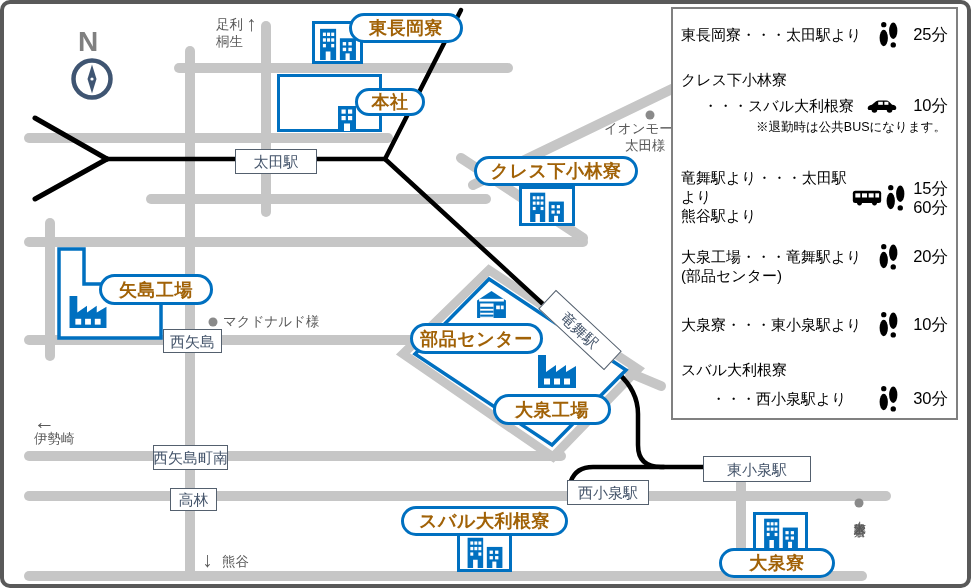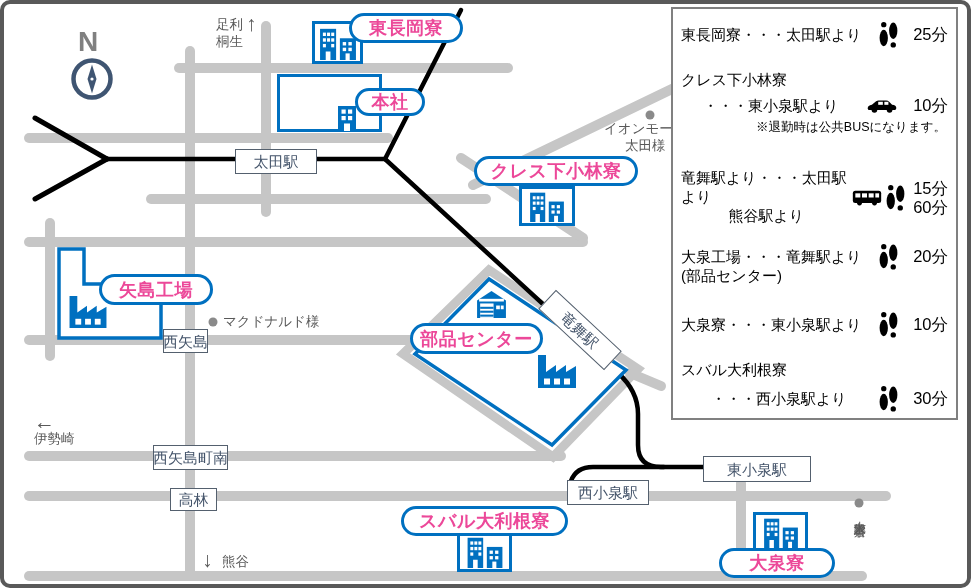--- a/index.html
+++ b/index.html
@@ -4,21 +4,21 @@
 <style>
   html,body{margin:0;padding:0;background:#fff;}
   .frame{position:relative;width:971px;height:588px;box-sizing:border-box;
          background:#ffffff;border:4px solid #595959;border-radius:10px;overflow:hidden;
          font-family:"Liberation Sans",sans-serif;}
   .abs{position:absolute;}
   svg.lines{position:absolute;left:0;top:0;width:963px;height:580px;}
   
   .pill{position:absolute;display:flex;align-items:center;justify-content:center;
         background:#fff;border:3px solid #0070c0;border-radius:18px;
-        color:#ec4899;font-weight:bold;font-size:18px;letter-spacing:.5px;line-height:1;
+        color:#a16207;font-weight:bold;font-size:18px;letter-spacing:.5px;line-height:1;
         box-sizing:border-box;white-space:nowrap;z-index:6;}
   
   .station{position:absolute;display:flex;align-items:center;justify-content:center;
         background:#fff;border:1.5px solid #54606e;color:#44546a;font-size:15px;line-height:1;
         box-sizing:border-box;white-space:nowrap;z-index:5;}
   
   .iconbox{position:absolute;display:flex;align-items:center;justify-content:center;
         background:#fff;border:3px solid #0070c0;box-sizing:border-box;z-index:4;}
   .graytext{position:absolute;color:#595959;font-size:13.5px;line-height:1.25;z-index:3;white-space:nowrap;}
   .arrow{position:absolute;color:#595959;font-size:21px;line-height:1;z-index:3;}
@@ -183,21 +183,21 @@
     <div>イオンモール</div>
     <div>太田様</div>
   </div>
   <div class="graytext" style="left:219px;top:310px">マクドナルド様</div>
   <div class="graytext vtext" style="left:847px;top:507px;font-size:12.5px">大泉警察署</div>
 
   <div class="station" style="left:231px;top:145px;width:82px;height:25px">太田駅</div>
   <div class="station" style="left:531px;top:313px;width:90px;height:26px;transform:rotate(43deg)">竜舞駅</div>
   <div class="station" style="left:563px;top:476px;width:82px;height:25px">西小泉駅</div>
   <div class="station" style="left:699px;top:452px;width:108px;height:26px">東小泉駅</div>
-  <div class="station" style="left:159px;top:325px;width:45px;height:24px">西矢島</div>
+  <div class="station" style="left:159px;top:325px;width:59px;height:24px">西矢島</div>
   <div class="station" style="left:149px;top:441px;width:75px;height:25px">西矢島町南</div>
   <div class="station" style="left:166px;top:484px;width:47px;height:23px">高林</div>
 
   <div class="iconbox" style="left:308px;top:17px;width:51px;height:43px">
     <svg width="42" height="34" viewBox="0 0 44 36" style="color:#0070c0">
         <use href="#sym-buildings"></use>
       </svg>
   </div>
   <div class="iconbox" style="left:273px;top:70px;width:105px;height:58px">
     <svg class="abs" style="left:57px;top:28px" width="20" height="26" viewBox="0 0 20 26" color="#0070c0">
@@ -227,52 +227,53 @@
     </svg>
   <svg class="abs" style="left:471px;top:286px;z-index:4" width="33" height="29" viewBox="0 0 32 28" color="#0070c0">
       <use href="#sym-warehouse"></use>
     </svg>
 
   <div class="pill" style="left:345px;top:9px;width:114px;height:30px">東長岡寮</div>
   <div class="pill" style="left:351px;top:84px;width:70px;height:28px">本社</div>
   <div class="pill" style="left:470px;top:152px;width:164px;height:30px">クレス下小林寮</div>
   <div class="pill" style="left:406px;top:319px;width:133px;height:31px">部品センター</div>
   <div class="pill" style="left:95px;top:270px;width:114px;height:31px">矢島工場</div>
+  <div class="pill" style="left:489px;top:390px;width:118px;height:31px">大泉工場</div>
   <div class="pill" style="left:397px;top:502px;width:167px;height:30px">スバル大利根寮</div>
   <div class="pill" style="left:715px;top:544px;width:116px;height:30px">大泉寮</div>
 
   <div class="legend">
     <div class="legrow" style="top:12px">
       <span>東長岡寮・・・太田駅より</span>
       <span class="ico">
           <svg width="19" height="28" viewBox="0 0 22 32" color="#000">
             <use href="#sym-foot"></use>
           </svg>
         </span>
       <span class="time">25分</span>
     </div>
     <div>
       <div class="legrow" style="top:62px">
           <span>クレス下小林寮</span>
         </div>
       <div class="legrow" style="top:86px">
-        <span style="margin-left:22px">・・・東小泉駅より</span>
+        <span style="margin-left:22px">・・・スバル大利根寮</span>
         <span class="ico">
             <svg width="32" height="16" viewBox="0 0 38 18" color="#000">
               <use href="#sym-car"></use>
             </svg>
           </span>
         <span class="time">10分</span>
       </div>
       <div class="lnote" style="top:110px">※退勤時は公共BUSになります。</div>
     </div>
     <div class="legrow" style="top:160px">
       <span class="lcol">
         <span>竜舞駅より・・・太田駅より</span>
-        <span style="text-align:center">熊谷駅より</span>
+        <span style="text-align:left">熊谷駅より</span>
       </span>
       <span class="ico">
         <svg width="30" height="17" viewBox="0 0 36 20" color="#000">
             <use href="#sym-bus"></use>
           </svg>
         <svg width="19" height="28" viewBox="0 0 22 32" color="#000">
             <use href="#sym-foot"></use>
           </svg>
       </span>
       <span class="times">

